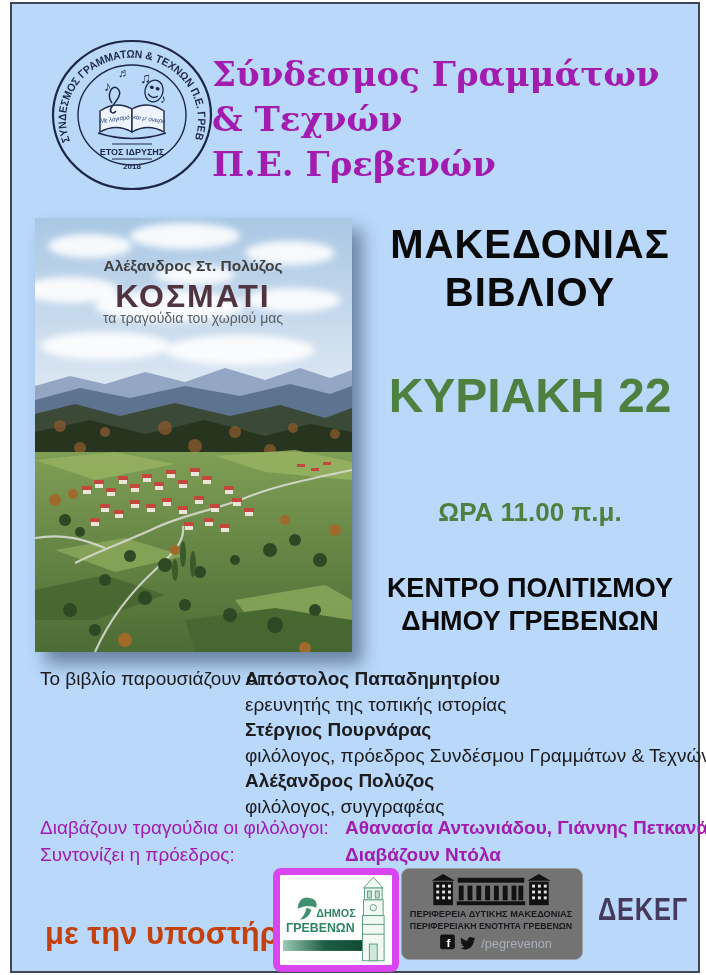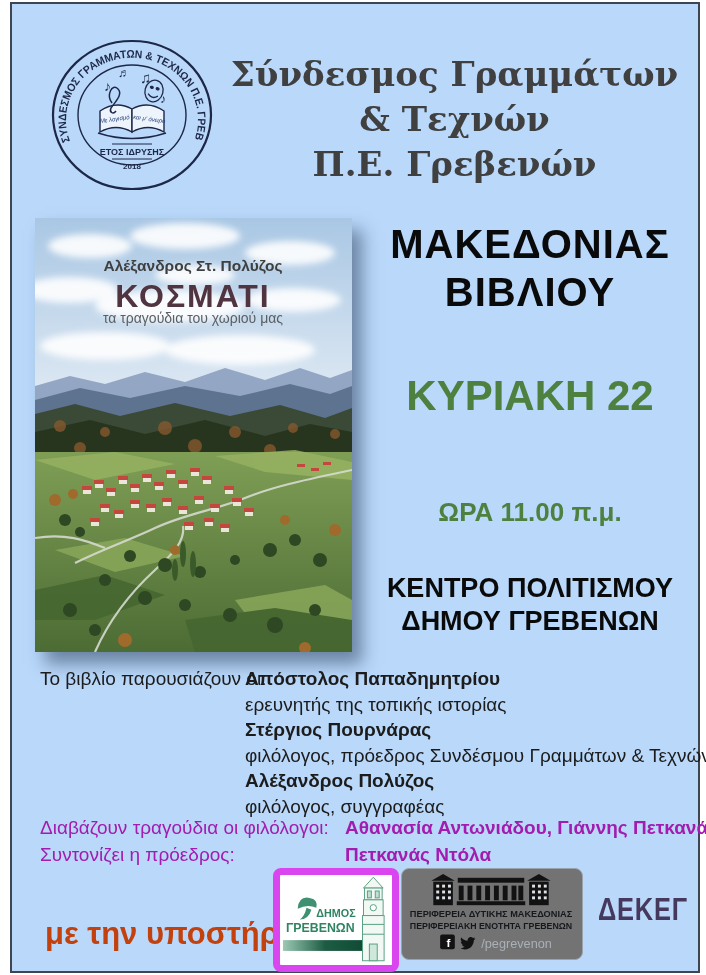--- a/index.html
+++ b/index.html
@@ -3,32 +3,32 @@
 <meta charset="utf-8">
 <style>
   html,body{margin:0;padding:0;}
   body{background:#ffffff;font-family:"Liberation Sans",sans-serif;}
   .poster{position:relative;width:706px;height:975px;background:#ffffff;overflow:hidden;}
   .frame{position:absolute;left:10px;top:2px;width:686px;height:967px;background:#b9d8fa;border:2px solid #3e4654;}
   .abs{position:absolute;}
 
   
   .org-logo{left:36px;top:32px;width:168px;height:158px;}
-  .title-block{left:200px;top:48px;width:485px;text-align:center;
+  .title-block{left:200px;top:48px;width:485px;
     font-family:"DejaVu Serif","Liberation Serif",serif;font-weight:bold;
-    font-size:34px;line-height:45px;color:#404040;}
+    font-size:34px;line-height:45px;color:#a21caf;}
 
   
   .book{left:23px;top:214px;width:317px;height:434px;
     box-shadow:10px 12px 16px rgba(30,50,80,.5);background:#cfe0ef;}
 
   
   .rightcol{left:350px;width:336px;text-align:center;font-weight:bold;}
   .heading{top:216px;font-size:40px;line-height:48px;color:#0a0a0a;letter-spacing:1px;}
-  .dateblock{top:362px;font-size:42px;line-height:59px;color:#4e8140;}
+  .dateblock{top:362px;font-size:48px;line-height:59px;color:#4e8140;}
   .timeline{top:476px;font-size:26px;color:#4e8140;margin-top:17px;}
   .venue{top:568px;font-size:27px;line-height:33px;color:#0a0a0a;}
 
   
   .presenters{left:28px;top:662px;width:650px;font-size:19px;line-height:25.5px;color:#1c1c1c;white-space:nowrap;}
   .presenters .plabel{position:absolute;left:0;top:0;}
   .presenters .plist{position:absolute;left:205px;top:0;}
   .p-name{font-weight:bold;}
 
   
@@ -280,21 +280,21 @@
       </div>
     </div>
 
     <div class="abs readers">
       <div class="row">
         <div class="r-label">Διαβάζουν τραγούδια οι φιλόλογοι:</div>
         <div class="r-val">Αθανασία Αντωνιάδου, Γιάννης Πετκανάς</div>
       </div>
       <div class="row">
         <div class="r-label">Συντονίζει η πρόεδρος:</div>
-        <div class="r-val">Πετκανάς Ντόλα</div>
+        <div class="r-val">Διαβάζουν Ντόλα</div>
       </div>
     </div>
 
     <div class="abs support">με την υποστήριξη:</div>
 
     <div class="abs muni-box">
       <svg viewBox="0 0 112 89" width="110" height="88">
         <defs>
           <linearGradient id="barG" x1="0" y1="0" x2="1" y2="0">
             <stop offset="0" stop-color="#9cc9b4"></stop>

